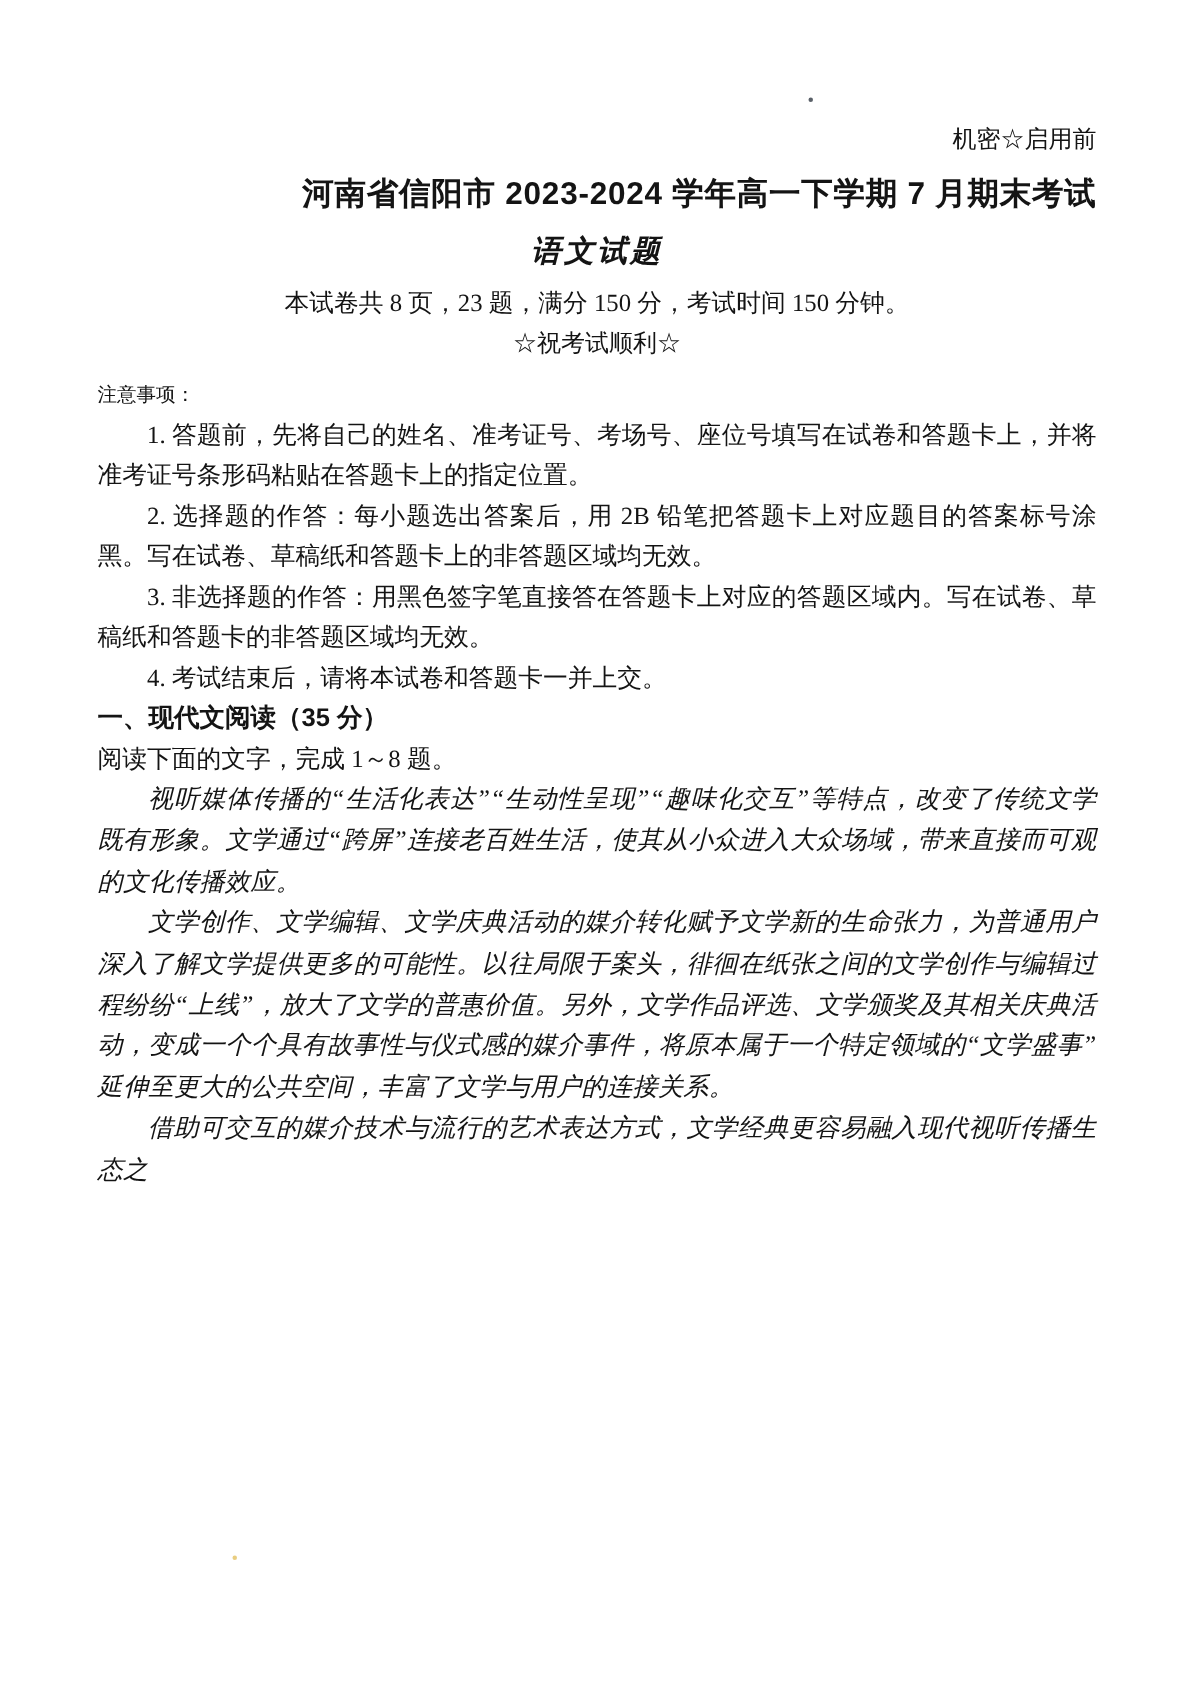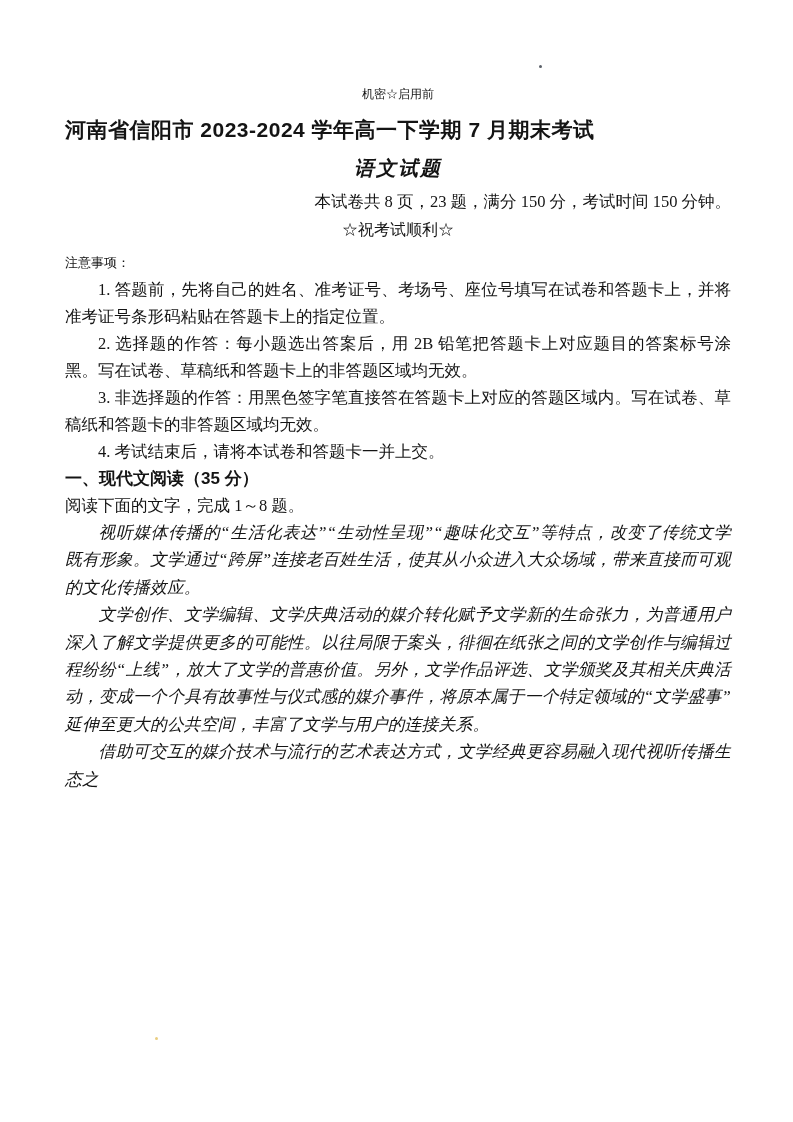--- a/index.html
+++ b/index.html
@@ -13,46 +13,46 @@
     height: 1122px;
     margin: 0 auto;
     background: #ffffff;
     color: #141414;
     box-sizing: border-box;
     padding: 84px 62px 0 65px;
     overflow: hidden;
     font-family: "Liberation Serif", "DejaVu Serif", serif;
   }
   .confidential {
-    font-size: 12px;
+    font-size: 16px;
     line-height: 20px;
-    text-align: center;
+    text-align: right;
   }
   .exam-title {
     font-family: "Liberation Sans", "DejaVu Sans", sans-serif;
     font-weight: bold;
     font-size: 21px;
     line-height: 30px;
-    text-align: left;
+    text-align: right;
     margin: 11px 0 0 0;
     letter-spacing: 0.5px;
   }
   .subject-title {
     font-weight: bold;
     font-style: italic;
     font-size: 20px;
     line-height: 28px;
     text-align: center;
     margin: 9px 0 0 0;
     letter-spacing: 2px;
   }
   .exam-info {
     font-size: 16.5px;
     line-height: 24px;
-    text-align: right;
+    text-align: center;
     margin-top: 8px;
   }
   .wish-line {
     font-size: 16px;
     line-height: 24px;
     text-align: center;
     margin-top: 4px;
   }
   .notice {
     margin-top: 7px;

